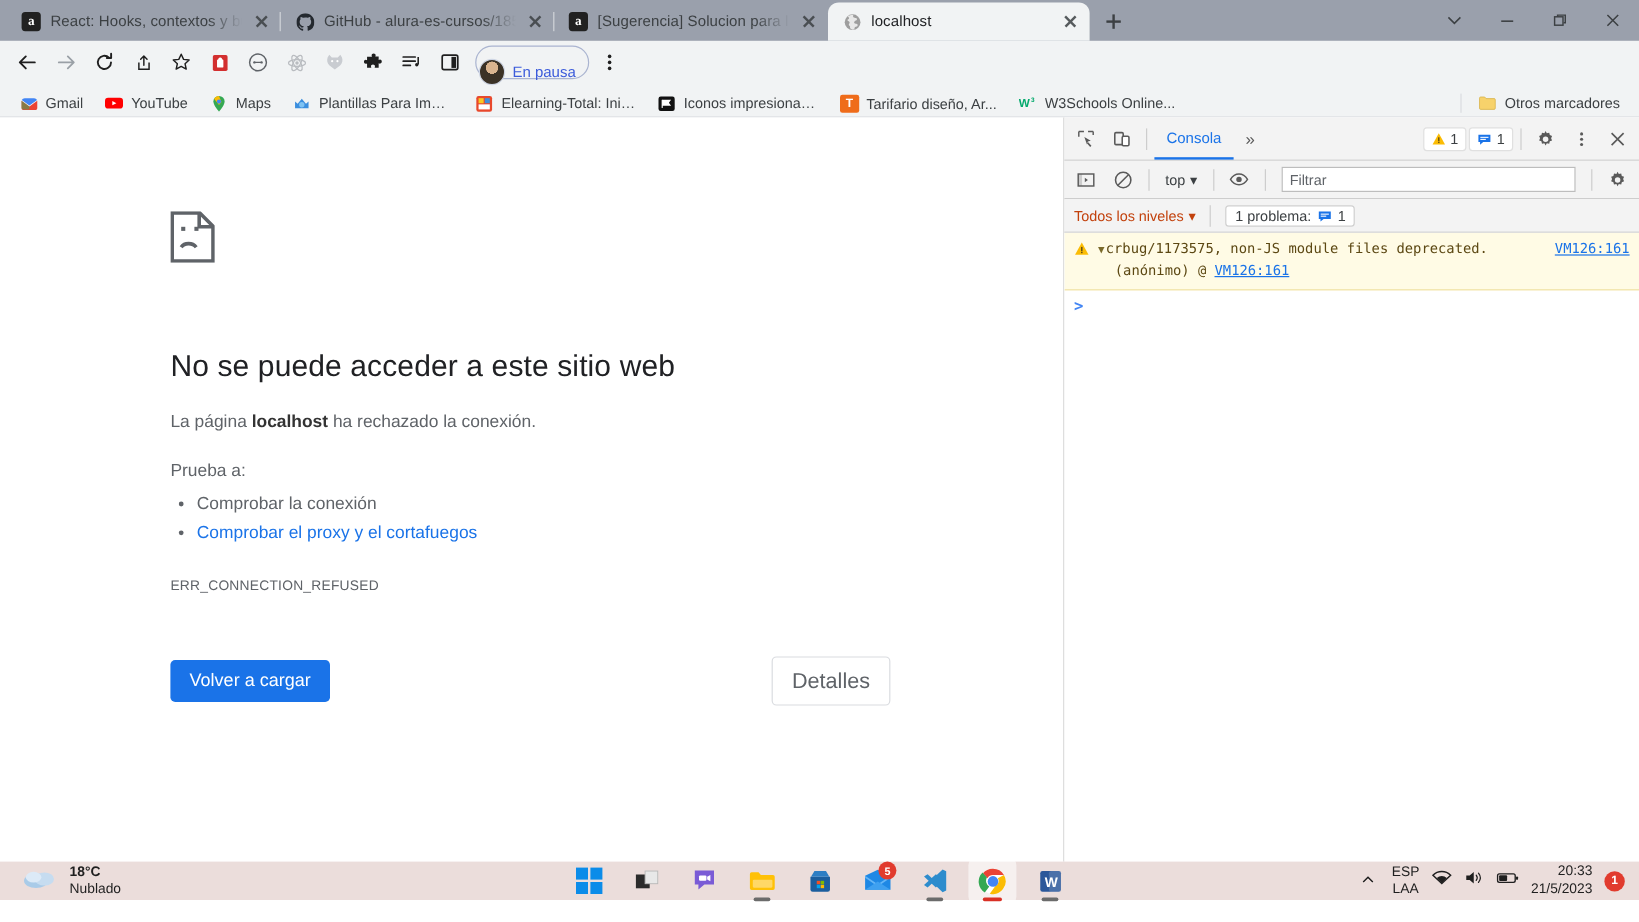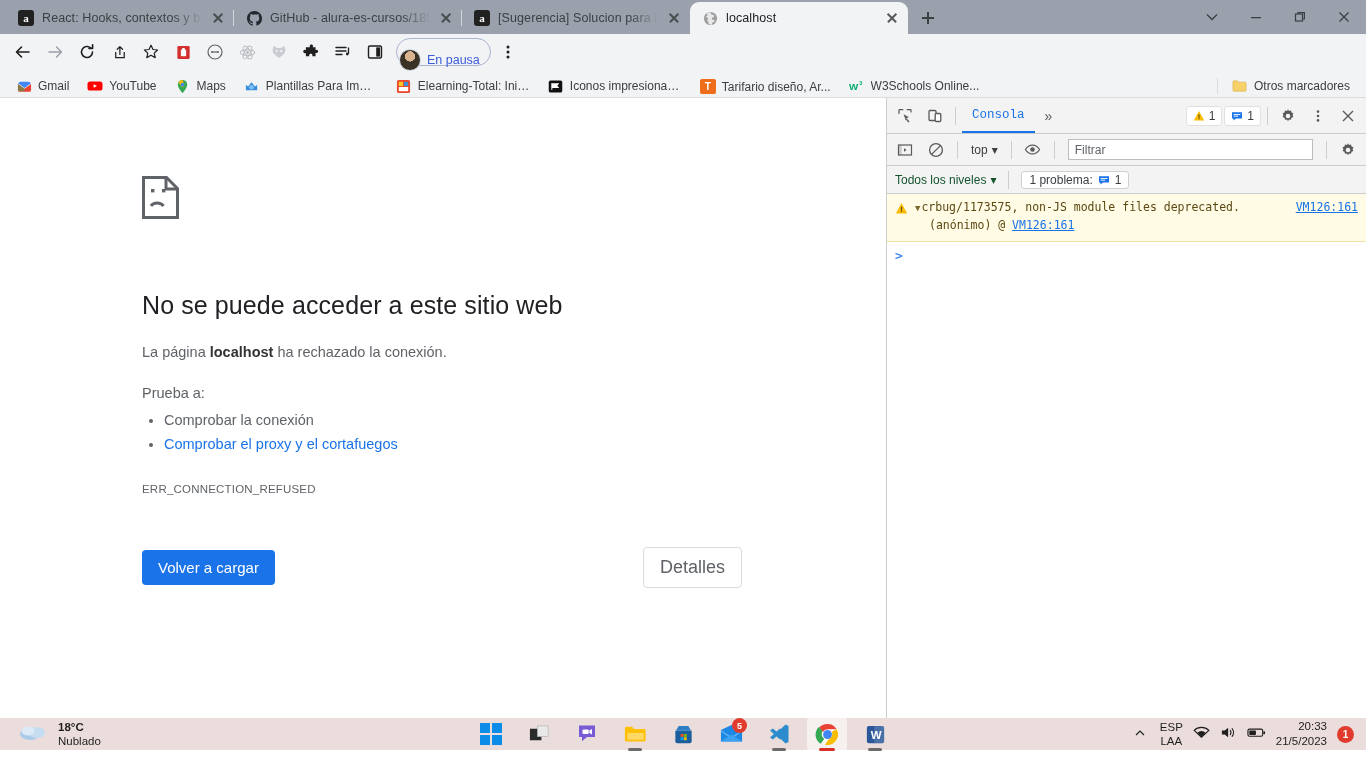--- a/index.html
+++ b/index.html
@@ -128,21 +128,21 @@
   .dt-tabbar {
     height:36px; display:flex; align-items:center; background:#f3f3f3;
     border-bottom:1px solid #cdcdcd; padding:0 4px; gap:2px;
   }
   .dt-icon-btn { width:28px; height:28px; display:flex; align-items:center; justify-content:center; border-radius:3px;}
   .dt-vsep { width:1px; height:18px; background:#cdcdcd; margin:0 4px;}
   .dt-tab {
     height:35px; display:flex; align-items:center; padding:0 10px;
     font-size:12.5px; color:#5a5a5a;
   }
-  .dt-tab.active { color:#1a73e8; border-bottom:2px solid #1a73e8; font-weight:400;font-family:Liberation Mono, monospace;}
+  .dt-tab.active { color:#1a73e8; border-bottom:2px solid #1a73e8; font-weight:400;}
   .dt-more { font-size:14px; color:#5a5a5a; padding:0 8px; }
   .dt-badges { margin-left:auto; display:flex; align-items:center; gap:2px;}
   .dt-badge {
     display:flex; align-items:center; gap:4px; padding:2px 6px;
     border:1px solid #e0e0e0; border-radius:3px; font-size:12px; color:#3c4043;
     background:#fff;
   }
   .dt-toolbar {
     height:32px; display:flex; align-items:center; background:#f3f3f3;
     border-bottom:1px solid #cdcdcd; padding:0 4px; gap:3px;
@@ -151,21 +151,21 @@
   .dt-filter {
     flex:1 1 auto; height:21px; background:#fff; border:1px solid #bdbdbd;
     margin:0 6px; font-size:12px; padding:0 6px; color:#202124; min-width:0;
     font-family:inherit;
   }
   .dt-filter::placeholder { color:#5f6368; }
   .dt-levels {
     height:28px; display:flex; align-items:center; background:#f3f3f3;
     border-bottom:1px solid #cdcdcd; padding:0 8px; gap:8px;
   }
-  .dt-levels .lvl { font-size:12px; color:#14532d; display:flex; align-items:center; gap:4px;}
+  .dt-levels .lvl { font-size:12px; color:#c2410c; display:flex; align-items:center; gap:4px;}
   .dt-levels .probchip {
     display:flex; align-items:center; gap:5px; border:1px solid #d0d0d0;
     border-radius:3px; padding:1px 7px; font-size:12px; color:#3c4043; background:#fff;
   }
   .dt-console { flex:1 1 auto; overflow:hidden; background:#fff; }
   .msg-warn {
     background:#fffbe5; border-bottom:1px solid #f0e2a5;
     display:flex; padding:5px 8px 6px 8px; gap:6px;
   }
   .warn-tri { flex:0 0 14px; margin-top:2px; }

